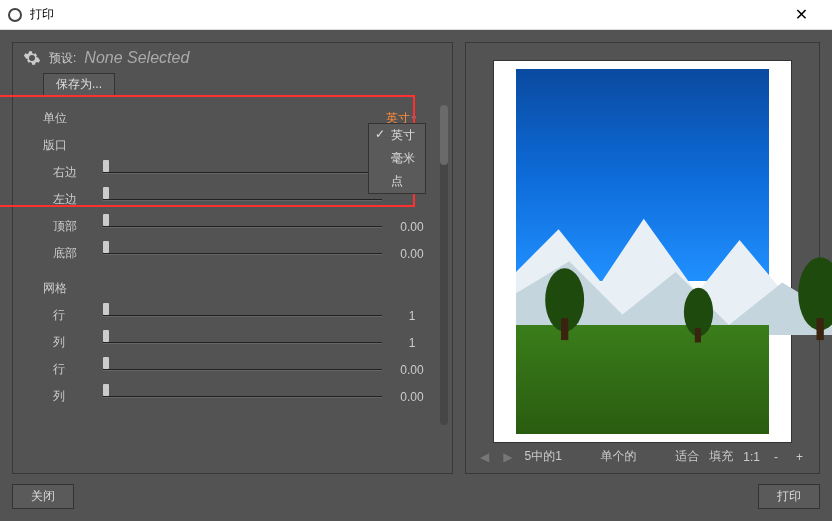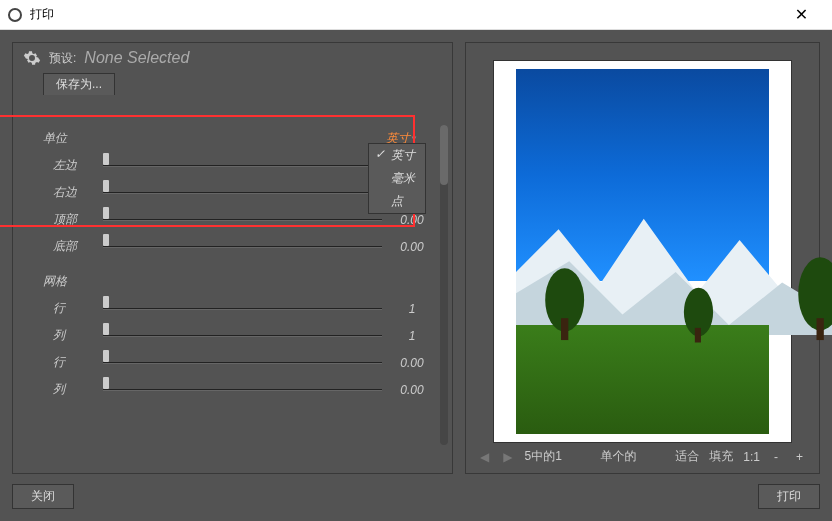--- a/index.html
+++ b/index.html
@@ -8,22 +8,22 @@
   .titlebar-icon { width: 14px; height: 14px; border: 2px solid #444; border-radius: 50%; margin-right: 8px; }
   .titlebar-text { font-size: 12px; color: #000; flex: 1; }
   .titlebar-close { width: 45px; height: 30px; display: flex; align-items: center; justify-content: center; font-size: 16px; cursor: pointer; }
   .app { position: absolute; top: 30px; left: 0; right: 0; bottom: 0; background: #535353; padding: 12px; display: flex; flex-direction: column; }
   .main-area { flex: 1; display: flex; gap: 12px; }
   .left-panel { flex: 1; background: #535353; border: 1px solid #383838; position: relative; }
   .preset-row { display: flex; align-items: center; padding: 6px 10px; gap: 8px; }
   .gear-icon { width: 18px; height: 18px; color: #ccc; }
   .preset-label { font-size: 12px; color: #ccc; }
   .preset-value { font-size: 16px; font-style: italic; color: #aaa; }
-  .saveas-btn { margin: 0 0 20px 30px; background: #5a5a5a; border: 1px solid #333; color: #ddd; font-size: 12px; padding: 2px 12px; border-bottom: none; }
-  .settings-area { position: relative; padding: 10px 20px 10px 40px; height: 340px; font-style: italic; }
+  .saveas-btn { margin: 0 0 0 30px; background: #5a5a5a; border: 1px solid #333; color: #ddd; font-size: 12px; padding: 2px 12px; border-bottom: none; }
+  .settings-area { position: relative; padding: 10px 20px 10px 40px; height: 340px; }
   .scrollbar-v { position: absolute; right: 4px; top: 10px; bottom: 10px; width: 8px; background: #464646; border-radius: 4px; }
   .scroll-thumb { position: absolute; top: 0; width: 8px; height: 60px; background: #6a6a6a; border-radius: 4px; }
   .highlight-box { position: absolute; top: 0px; left: -18px; width: 420px; height: 112px; border: 2px solid #ff3030; pointer-events: none; z-index: 5; }
   .row { display: flex; align-items: center; height: 27px; font-size: 12px; color: #ccc; }
   .row.section { margin-left: -10px; }
   .label { width: 50px; }
   .slider-wrap { flex: 1; position: relative; height: 16px; display: flex; align-items: center; margin-right: 10px; }
   .slider-track { height: 2px; background: #333; width: 100%; position: relative; border-top: 1px solid #222; border-bottom: 1px solid #666; }
   .slider-thumb { position: absolute; top: -5px; width: 6px; height: 12px; background: #ccc; border-radius: 1px; }
   .value-text { width: 40px; text-align: center; color: #ccc; }
@@ -79,30 +79,33 @@
           <span class="label">单位</span>
           <span class="unit-value">英寸</span>
           <span class="dropdown-arrow">▼</span>
           <div class="dropdown-menu">
             <div class="dropdown-item selected">英寸</div>
             <div class="dropdown-item">毫米</div>
             <div class="dropdown-item">点</div>
           </div>
         </div>
 
+        <div class="row section">
+          <span>版口</span>
+        </div>
+        <div class="row">
+          <span class="label">右边</span>
+          <div class="slider-wrap">
+              <div class="slider-track"></div>
+              <div class="slider-thumb" style="left:0"></div>
+            </div>
+          <span class="value-text"></span>
+        </div>
         <div class="row">
           <span class="label">左边</span>
-          <div class="slider-wrap">
-              <div class="slider-track"></div>
-              <div class="slider-thumb" style="left:0"></div>
-            </div>
-          <span class="value-text"></span>
-        </div>
-        <div class="row">
-          <span class="label">右边</span>
           <div class="slider-wrap">
               <div class="slider-track"></div>
               <div class="slider-thumb" style="left:0"></div>
             </div>
           <span class="value-text"></span>
         </div>
         <div class="row">
           <span class="label">顶部</span>
           <div class="slider-wrap">
               <div class="slider-track"></div>

